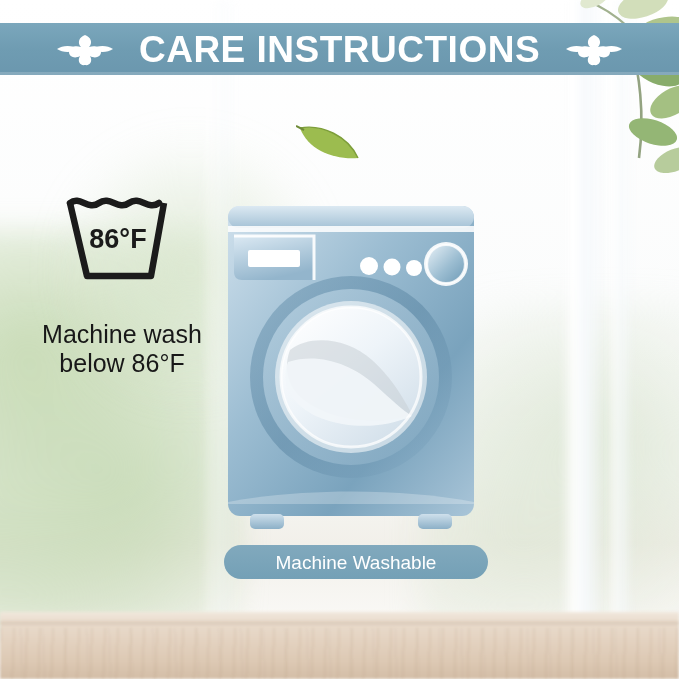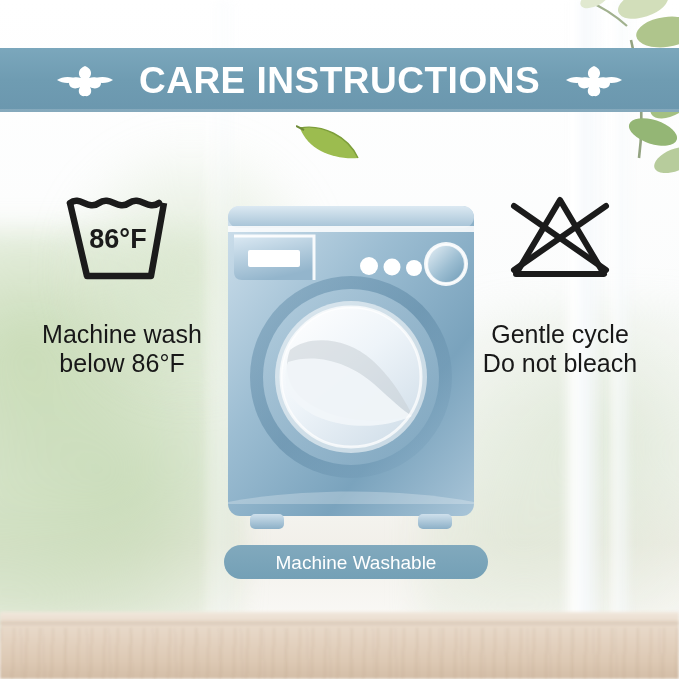--- a/index.html
+++ b/index.html
@@ -74,21 +74,21 @@
       repeating-linear-gradient(92deg, rgba(176,150,122,0.13) 0 2px, rgba(255,255,255,0) 2px 13px),
       repeating-linear-gradient(88deg, rgba(160,134,108,0.08) 0 1px, rgba(255,255,255,0) 1px 22px);
     filter: blur(1px);
   }
 
   
   .foliage { position: absolute; right: -6px; top: -18px; width: 150px; height: 220px; }
 
   
   .banner {
-    position: absolute; left: 0; top: 48px; width: 679px; height: 64px;
+    position: absolute; left: 0; top: 23px; width: 679px; height: 52px;
     background: linear-gradient(180deg, #7ba7bc 0%, #6f9cb2 50%, #6b97ae 100%);
     display: flex; align-items: center; justify-content: center;
     gap: 26px;
   }
   .banner::after {
     content: ""; position: absolute; left: 0; right: 0; bottom: 0; height: 3px;
     background: rgba(255,255,255,0.18);
   }
   .banner-title {
     color: #ffffff;
@@ -190,31 +190,20 @@
                  L94 86 L24 86 L8 13 Z" fill="none"></path>
         <path d="M7 13 C17 5, 25 21, 36 13 C47 5, 55 21, 66 13 C77 5, 85 21, 96 13" stroke="#1b1b1b" stroke-width="6.5" fill="none" stroke-linecap="round"></path>
         <path d="M7 13 L24 86 L88 86 L101 13" stroke="#1b1b1b" stroke-width="6.5" fill="none" stroke-linejoin="round"></path>
         <text x="55" y="58" text-anchor="middle" font-family="Liberation Sans, sans-serif" font-size="27" font-weight="bold" fill="#1b1b1b">86°F</text>
       </svg>
     </div>
     <div class="caption">Machine wash
 below 86°F</div>
   </div>
 
-  <div class="care-item" id="item-bleach">
-    <div class="icon-wrap">
-      <svg width="120" height="100" viewBox="0 0 120 100">
-        <path d="M60 10 L104 84 L16 84 Z" stroke="#1b1b1b" stroke-width="6" fill="none" stroke-linejoin="round"></path>
-        <line x1="14" y1="16" x2="106" y2="80" stroke="#1b1b1b" stroke-width="6" stroke-linecap="round"></line>
-        <line x1="106" y1="16" x2="14" y2="80" stroke="#1b1b1b" stroke-width="6" stroke-linecap="round"></line>
-      </svg>
-    </div>
-    <div class="caption">Gentle cycle
-Do not bleach</div>
-  </div>
 
 
 
   <svg class="washer" viewBox="0 0 258 340">
     <defs>
       <linearGradient id="gBody" x1="0" y1="0" x2="1" y2="1">
         <stop offset="0%" stop-color="#cfe0ec"></stop>
         <stop offset="38%" stop-color="#9cbdd2"></stop>
         <stop offset="70%" stop-color="#7aa3bd"></stop>
         <stop offset="100%" stop-color="#a9c5d8"></stop>

